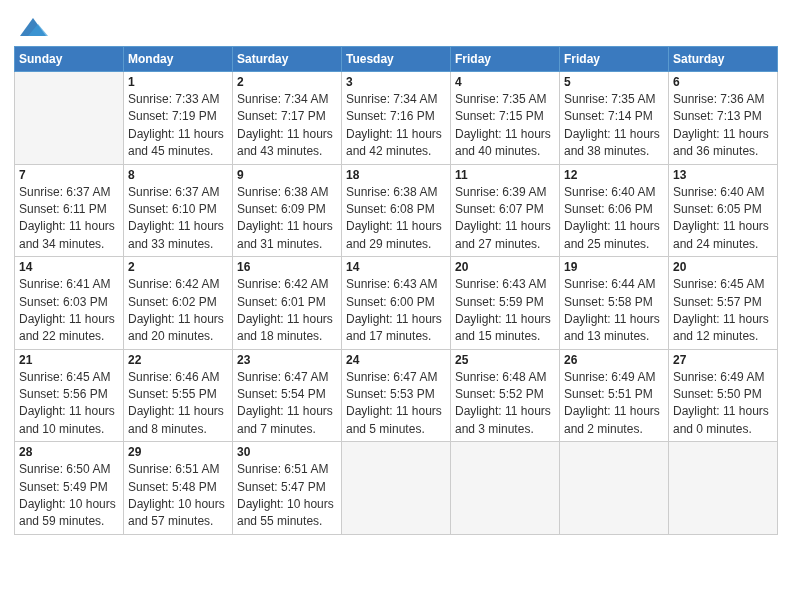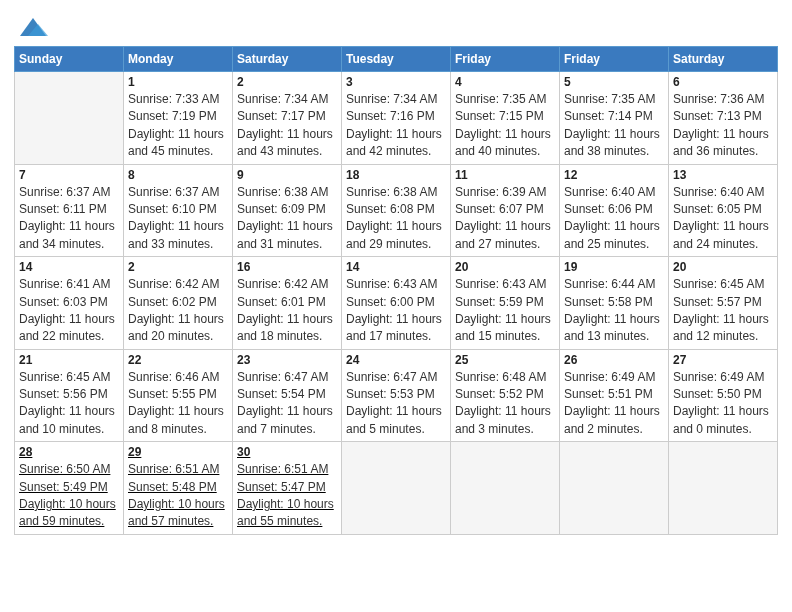--- a/index.html
+++ b/index.html
@@ -88,21 +88,20 @@
     .day-info {
       color: #333;
       font-size: 12px;
       line-height: 1.45;
     }
     tr.week-row td {
       height: 82px;
     }
     tr.last-row td {
       height: 74px;
-      text-decoration: underline;
     }
   </style>
 </head>
 <body>
 
 <div class="page">
   <div class="header">
     <div class="logo">
       <div>
         <div style="display:flex;align-items:center;">

